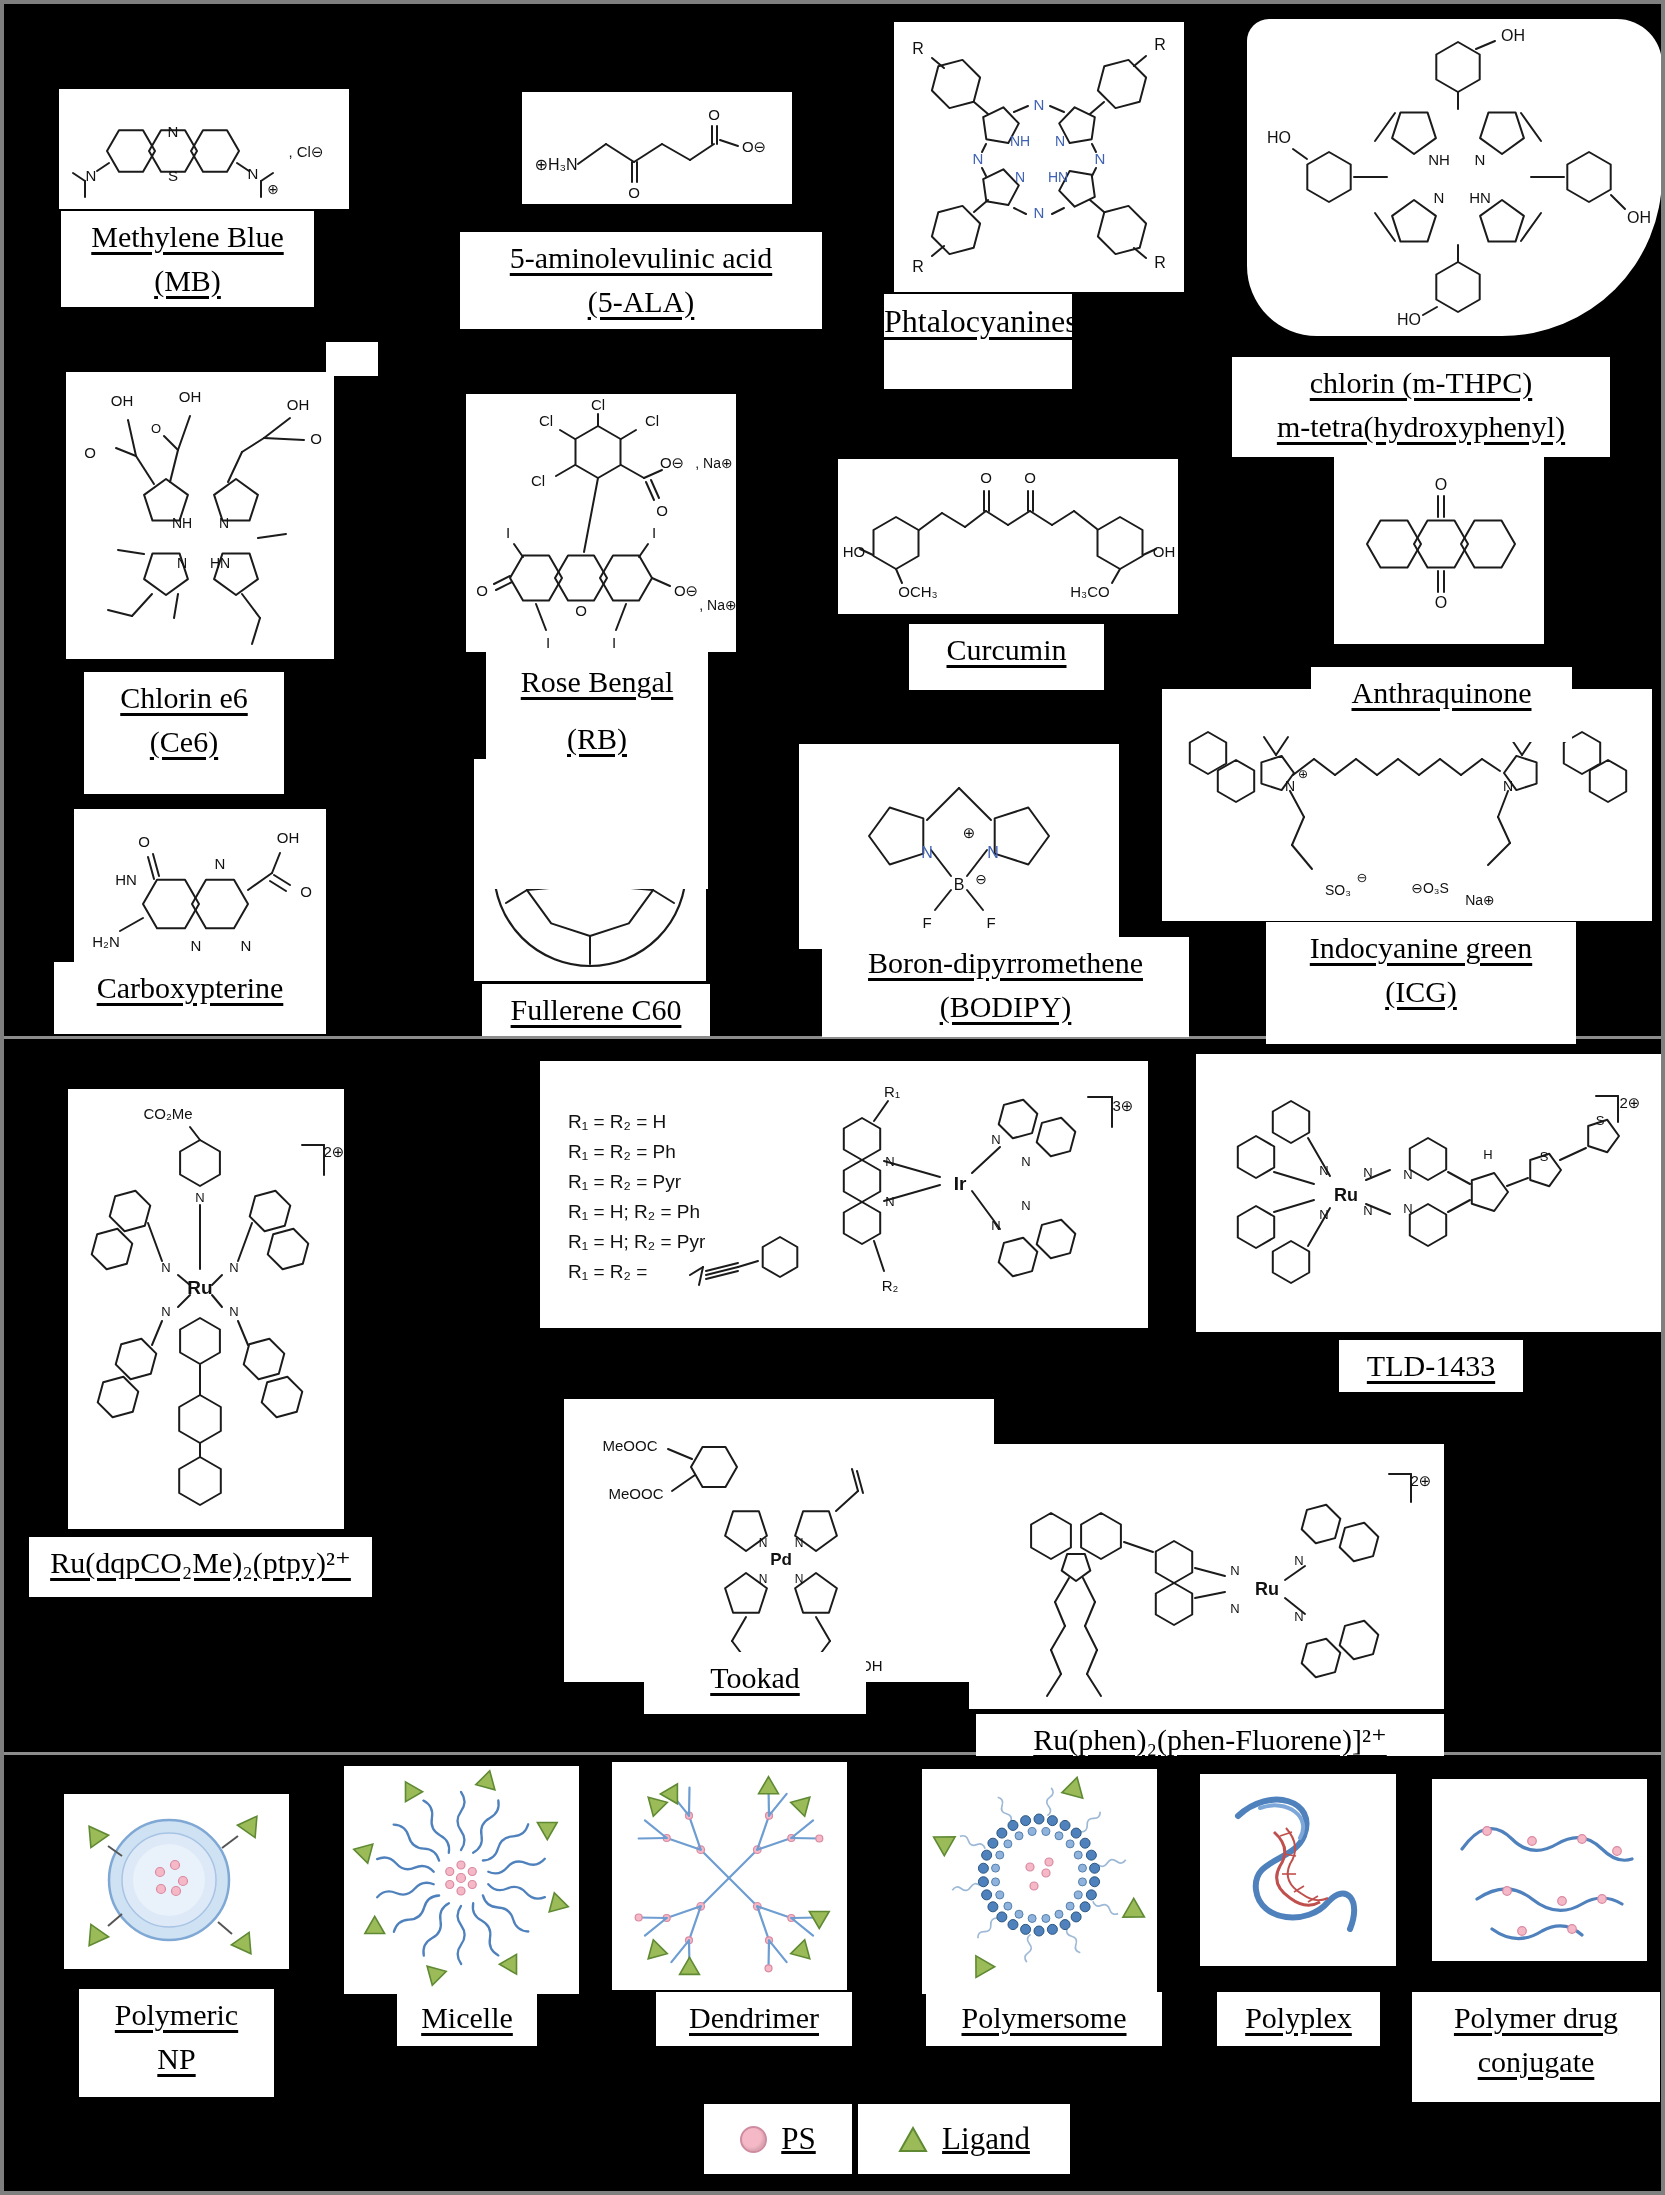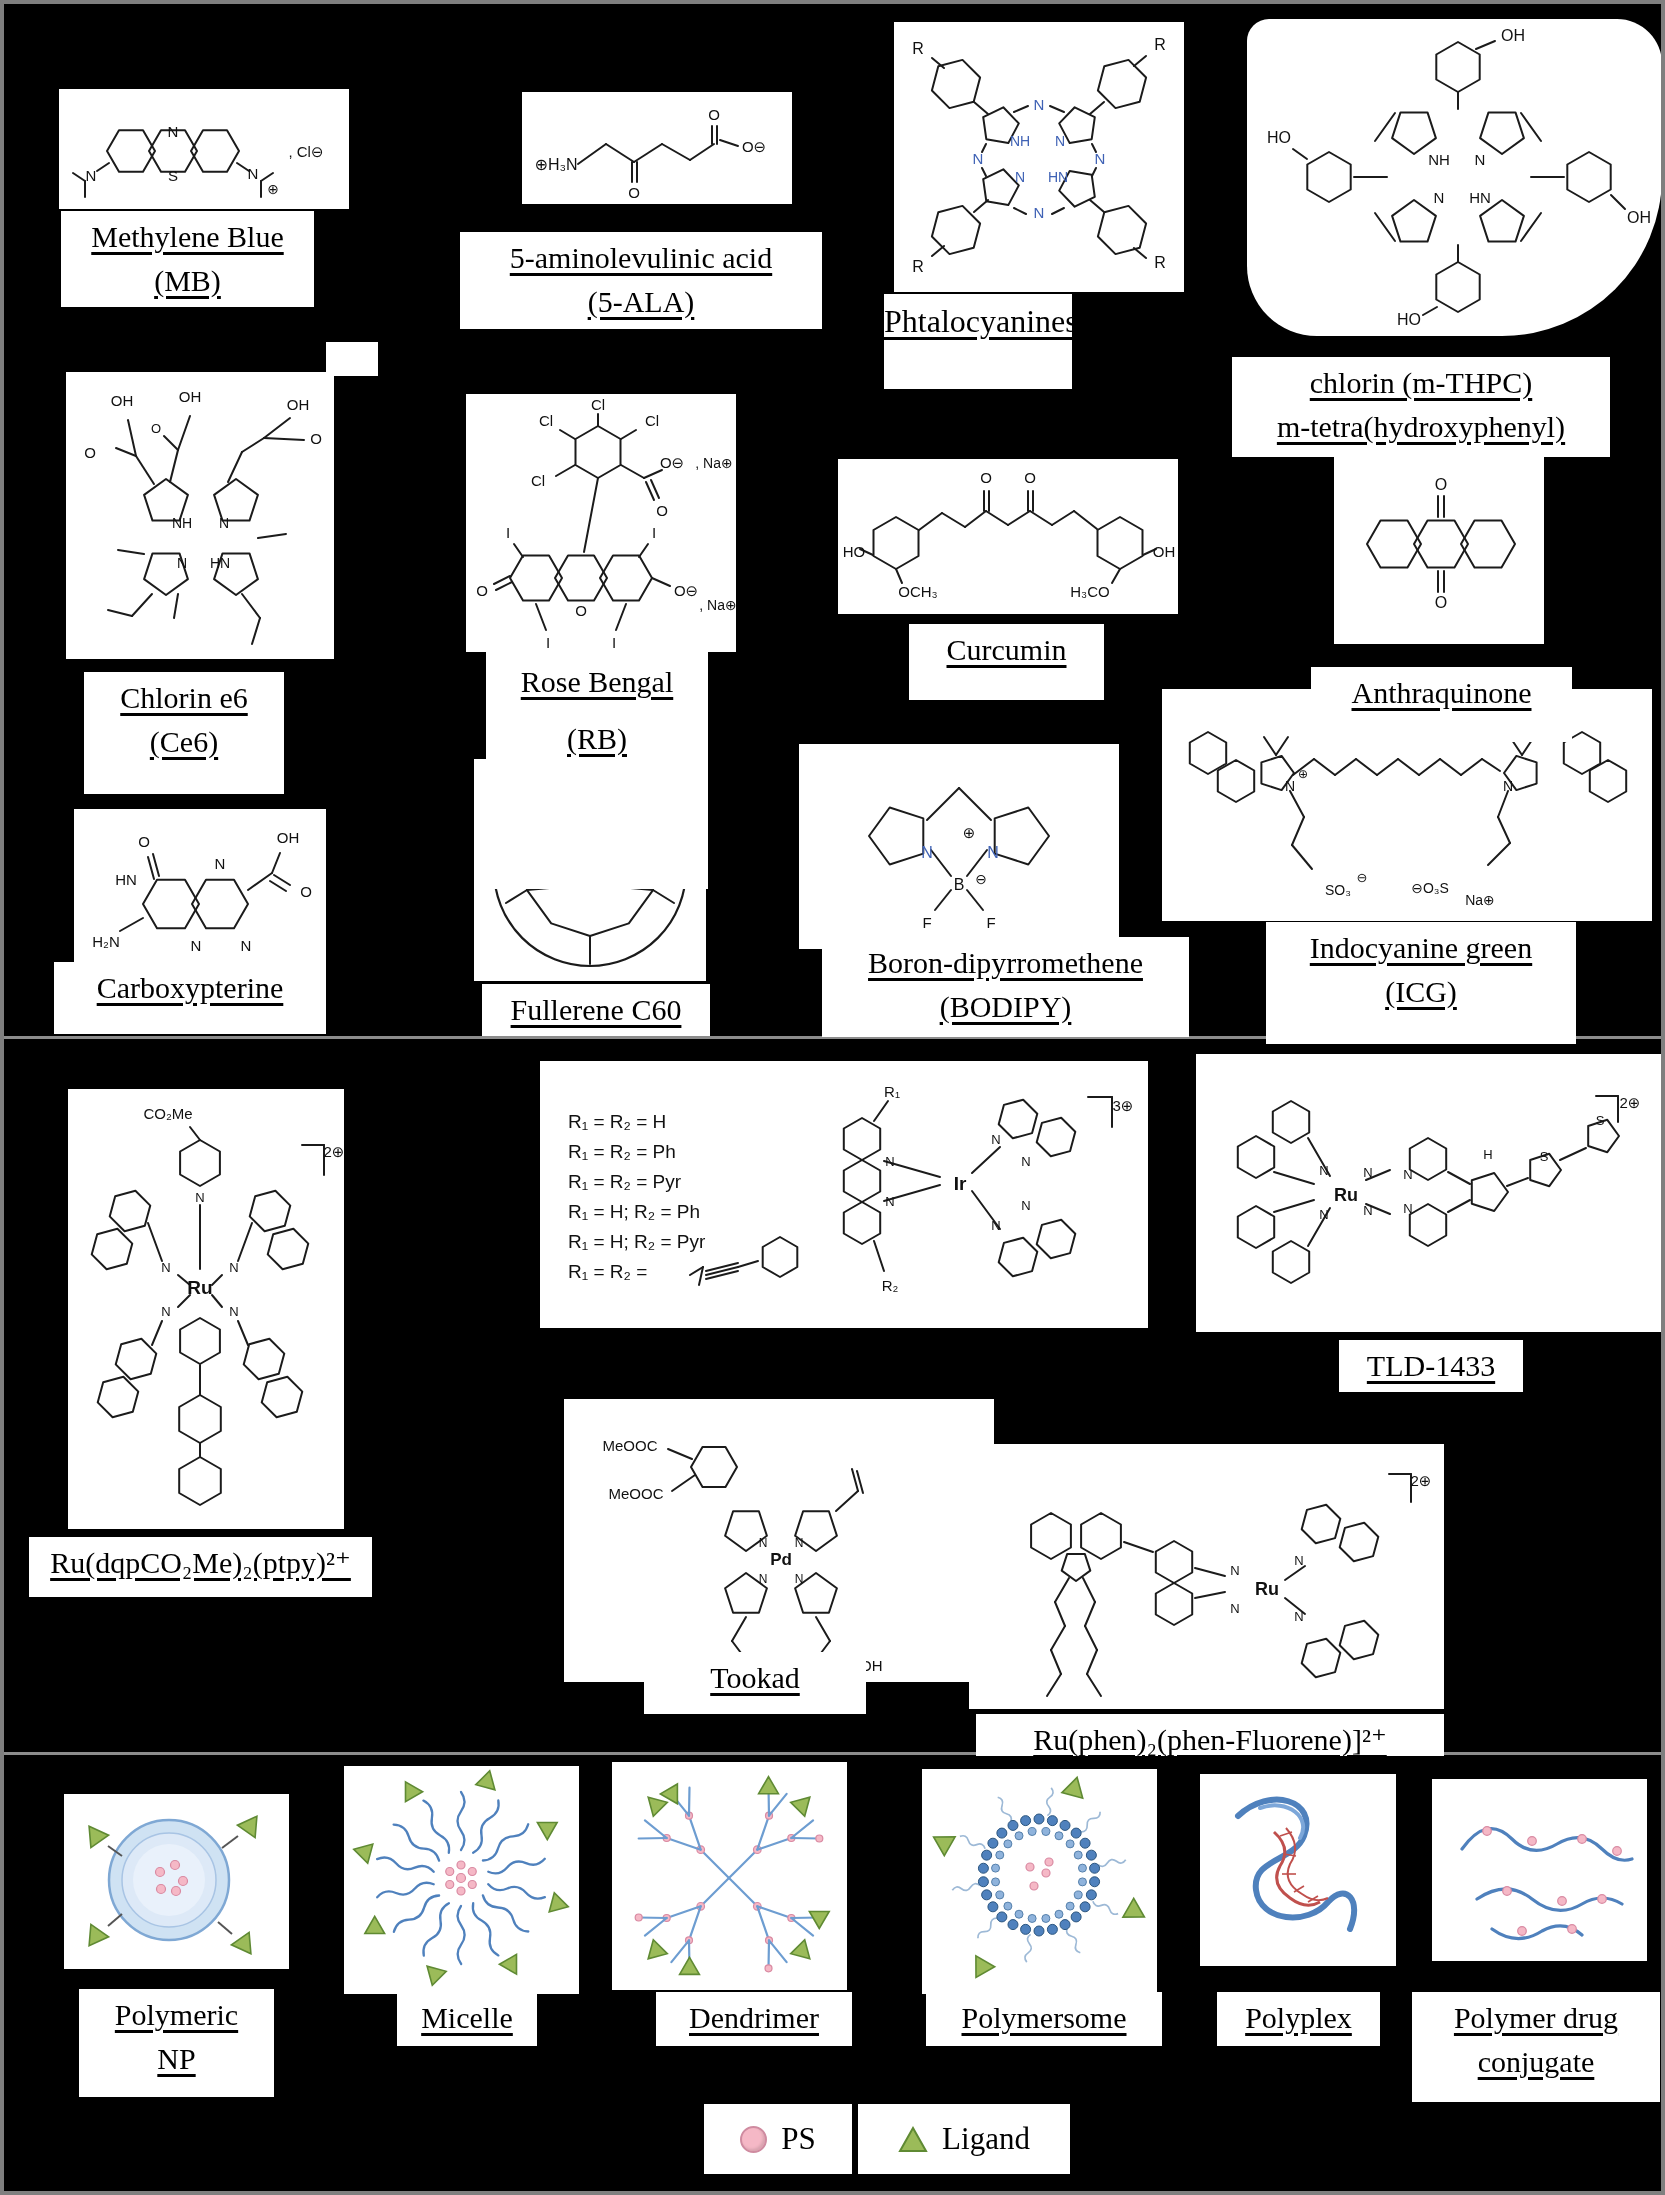--- a/index.html
+++ b/index.html
@@ -4,21 +4,21 @@
 <style>
   html,body{margin:0;padding:0;background:#222;}
   #root{position:relative;width:1665px;height:2195px;background:#000;border:4px solid #7f7f7f;
         box-sizing:border-box;overflow:hidden;font-family:"Liberation Serif","DejaVu Serif",serif;}
   .panel{position:absolute;background:#fff;}
   .struct svg{display:block;width:100%;height:100%;}
   .label{color:#000;text-align:center;padding-top:4px;box-sizing:border-box;font-size:30px;line-height:1.45;}
   .label .lline{text-decoration:underline;text-underline-offset:5px;white-space:nowrap;}
   .blob{border-radius:22px 45px 160px 70px;}
   .divider{position:absolute;left:0;right:0;height:3px;background:#8c8c8c;}
-  .legendbox{position:absolute;background:#fff;display:flex;align-items:center;justify-content:center;gap:14px;}
+  .legendbox{position:absolute;background:#fff;display:flex;align-items:center;justify-content:center;gap:14px;text-decoration:underline;}
   .legendtext{font-size:31px;color:#000;}
   .ps-dot{width:23px;height:23px;border-radius:50%;background:#f5b8c6;border:2px solid #cf8ba0;
           box-shadow:inset -2px -2px 3px rgba(0,0,0,.12);}
 </style>
 </head>
 <body>
 
 <div id="root">
 
   <div class="divider" style="top:1032px"></div>
@@ -749,21 +749,21 @@
     <div class="lline">m-tetra(hydroxyphenyl)</div>
   </div>
   <div class="panel label" style="left:80px;top:668px;width:200px;height:122px">
     <div class="lline">Chlorin e6</div>
     <div class="lline">(Ce6)</div>
   </div>
   <div class="panel label" style="left:482px;top:645px;width:222px;height:240px;line-height:1.9">
     <div class="lline">Rose Bengal</div>
     <div class="lline">(RB)</div>
   </div>
-  <div class="panel label" style="left:905px;top:620px;width:195px;height:76px">
+  <div class="panel label" style="left:905px;top:620px;width:195px;height:66px">
     <div class="lline">Curcumin</div>
   </div>
   <div class="panel label" style="left:1307px;top:663px;width:261px;height:75px">
     <div class="lline">Anthraquinone</div>
   </div>
   <div class="panel label" style="left:50px;top:958px;width:272px;height:72px">
     <div class="lline">Carboxypterine</div>
   </div>
   <div class="panel label" style="left:478px;top:980px;width:228px;height:52px">
     <div class="lline">Fullerene C60</div>

